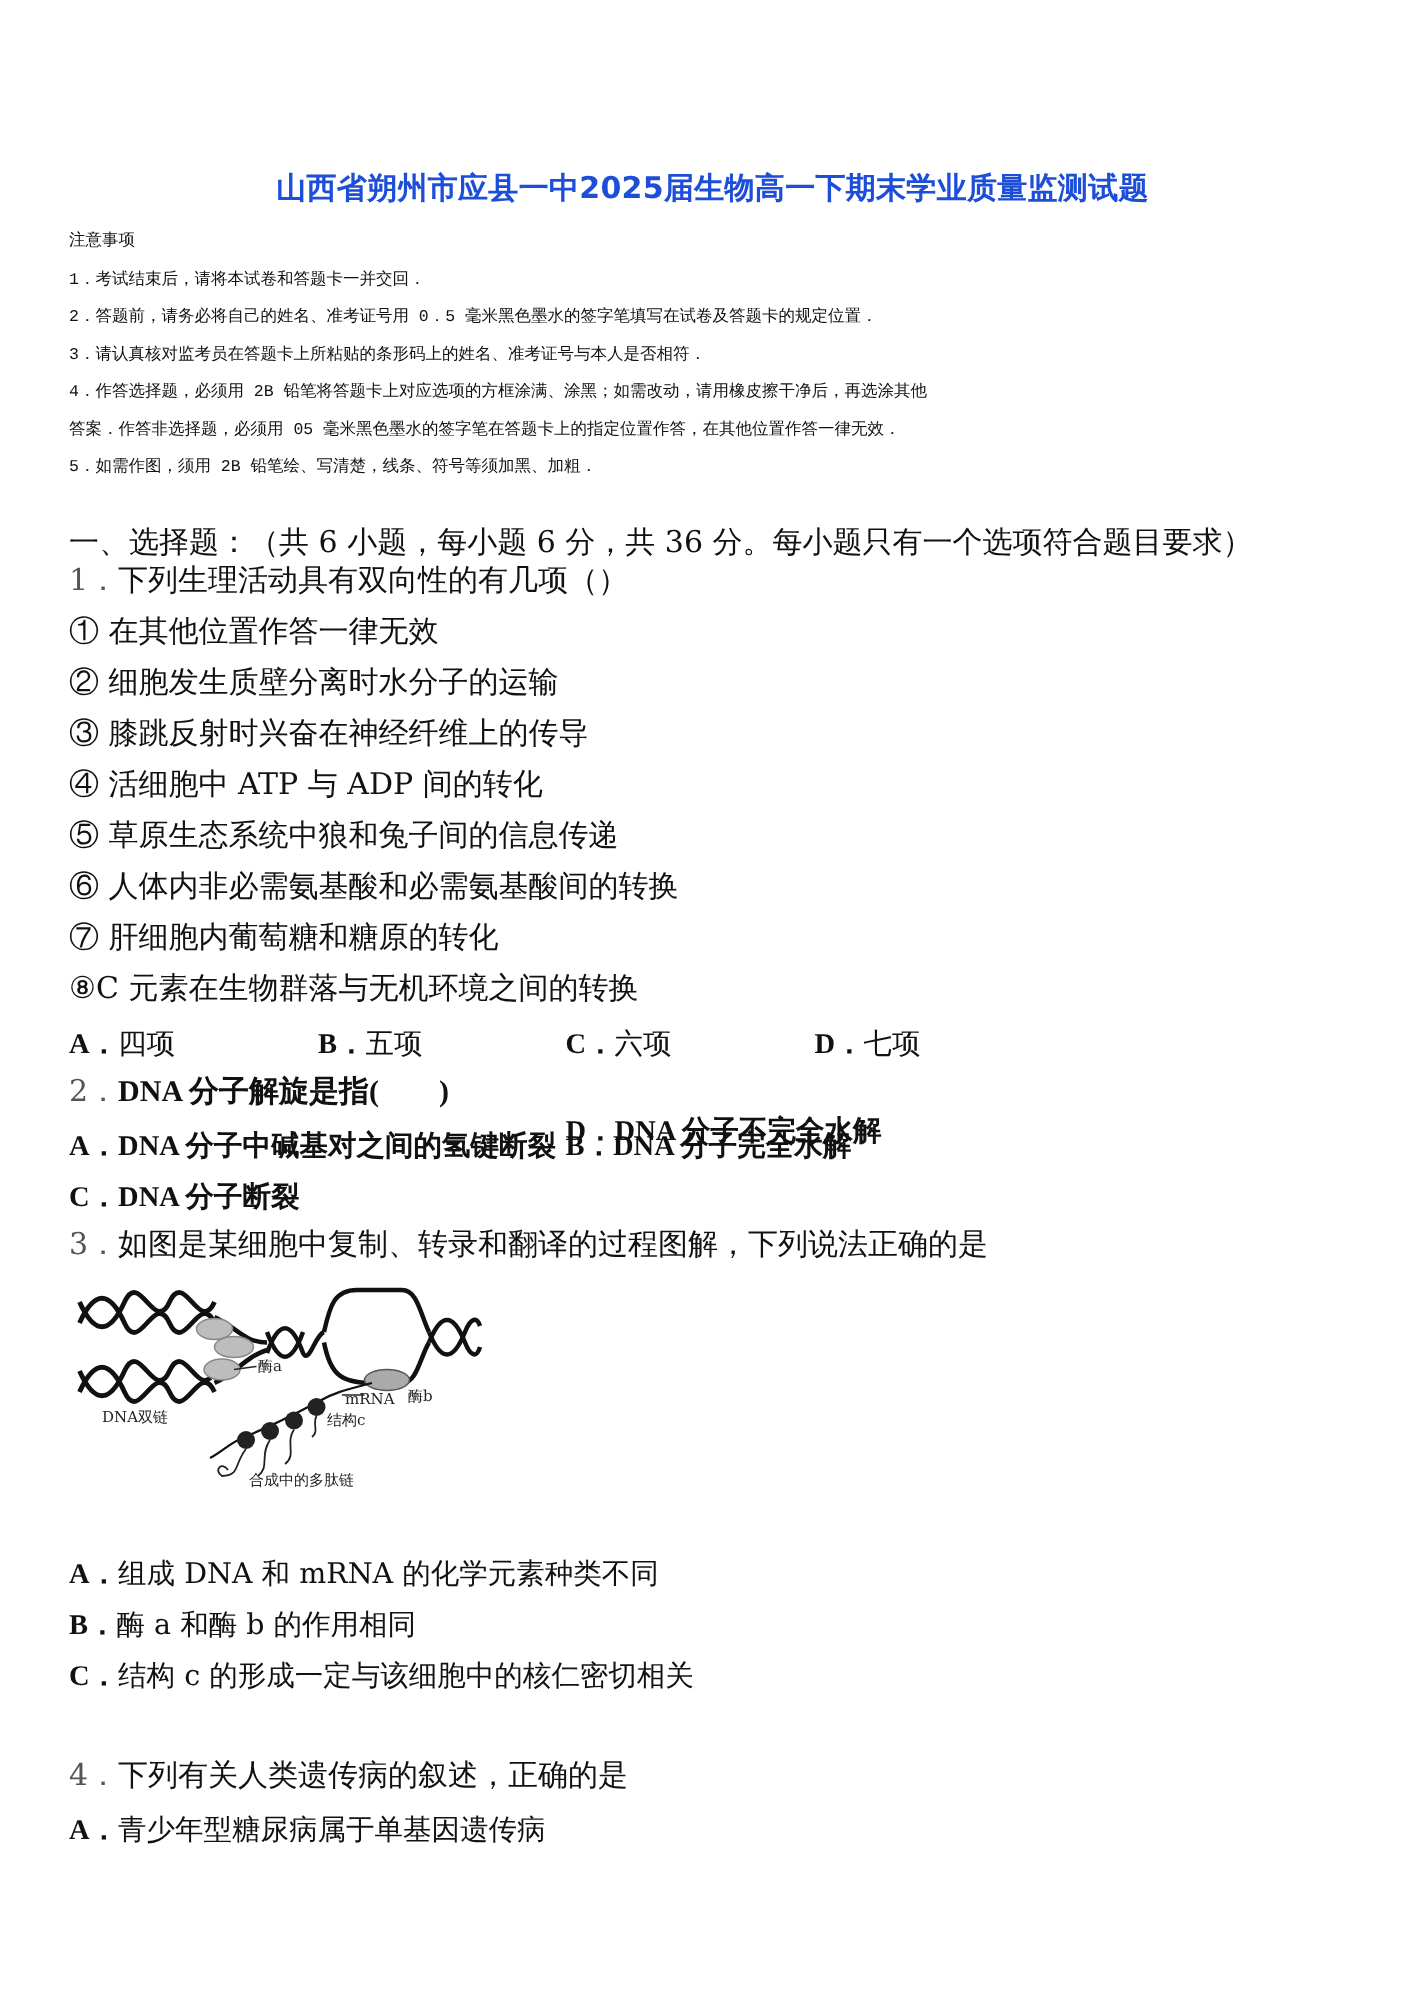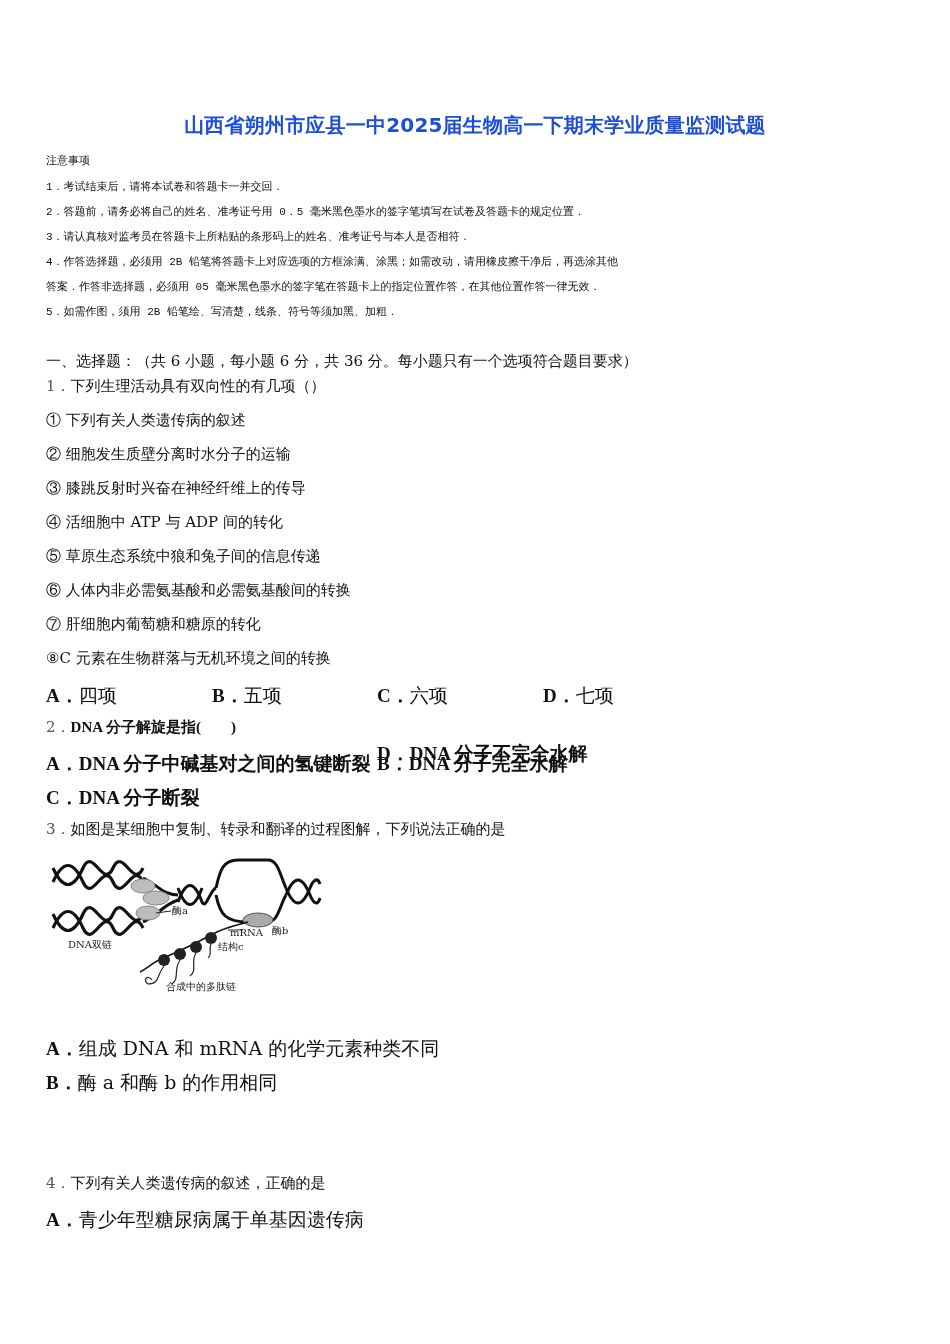--- a/index.html
+++ b/index.html
@@ -4,21 +4,21 @@
 <style>
   html, body { margin: 0; padding: 0; background: #ffffff; }
   body { width: 950px; height: 1344px; position: relative; overflow: hidden;
          font-family: "DejaVu Serif", "Liberation Serif", serif; color: #111; }
   .page { position: absolute; left: 0; top: 0; width: 950px; height: 1344px; background: #fff; }
   .title { position: absolute; left: 0; width: 950px; top: 112px; text-align: center;
            font-family: "DejaVu Sans", "Liberation Sans", sans-serif; font-weight: bold;
            font-size: 20px; letter-spacing: 0.2px; color: #1d4ed8; }
   .line { position: absolute; left: 46px; font-size: 14.5px; line-height: 20px; white-space: nowrap; color: #111; }
   .notice { font-family: Liberation Mono, monospace; font-size: 11px; }
-  .q { font-size: 15px; }
+  .q { font-size: 20px; }
   .num { color: #555; }
   .opt { position: absolute; font-size: 19px; white-space: nowrap; }
   .opt b { font-family: "Liberation Serif", serif; font-weight: bold; }
   .latin { font-family: "Liberation Serif", serif; font-weight: bold; }
   .diagram { position: absolute; left: 48px; top: 850px; width: 280px; height: 150px; }
   .diagram text { font-family: "DejaVu Serif", "Liberation Serif", serif; font-size: 10px; fill: #222; }
 </style>
 </head>
 <body>
 
@@ -32,21 +32,21 @@
   <div class="line notice" style="top:227px;">3．请认真核对监考员在答题卡上所粘贴的条形码上的姓名、准考证号与本人是否相符．</div>
   <div class="line notice" style="top:252px;">4．作答选择题，必须用 2B 铅笔将答题卡上对应选项的方框涂满、涂黑；如需改动，请用橡皮擦干净后，再选涂其他</div>
   <div class="line notice" style="top:277px;">答案．作答非选择题，必须用 05 毫米黑色墨水的签字笔在答题卡上的指定位置作答，在其他位置作答一律无效．</div>
   <div class="line notice" style="top:302px;">5．如需作图，须用 2B 铅笔绘、写清楚，线条、符号等须加黑、加粗．</div>
 
   <div class="line q" style="top:351px;">一、选择题：（共 6 小题，每小题 6 分，共 36 分。每小题只有一个选项符合题目要求）</div>
 
   <div class="line q" style="top:376px;">
     <span class="num">1．</span><span>下列生理活动具有双向性的有几项（）</span>
   </div>
-  <div class="line q" style="top:410px;">① 下列有关人类遗传病的叙述</div>
+  <div class="line q" style="top:410px;">① 在其他位置作答一律无效</div>
   <div class="line q" style="top:444px;">② 细胞发生质壁分离时水分子的运输</div>
   <div class="line q" style="top:478px;">③ 膝跳反射时兴奋在神经纤维上的传导</div>
   <div class="line q" style="top:512px;">④ 活细胞中 ATP 与 ADP 间的转化</div>
   <div class="line q" style="top:546px;">⑤ 草原生态系统中狼和兔子间的信息传递</div>
   <div class="line q" style="top:580px;">⑥ 人体内非必需氨基酸和必需氨基酸间的转换</div>
   <div class="line q" style="top:614px;">⑦ 肝细胞内葡萄糖和糖原的转化</div>
   <div class="line q" style="top:648px;">⑧C 元素在生物群落与无机环境之间的转换</div>
 
   <div class="opt" style="left:46px; top:683px;"><b>A．</b><span>四项</span></div>
   <div class="opt" style="left:212px; top:683px;"><b>B．</b><span>五项</span></div>
@@ -125,19 +125,20 @@
     <text x="124" y="64">酶a</text>
     <text x="20" y="98">DNA双链</text>
     <text x="182" y="86">mRNA</text>
     <text x="224" y="84">酶b</text>
     <text x="170" y="100">结构c</text>
     <text x="118" y="140">合成中的多肽链</text>
   </svg>
 
   <div class="opt" style="left:46px; top:1036px;"><b>A．</b><span>组成 DNA 和 mRNA 的化学元素种类不同</span></div>
   <div class="opt" style="left:46px; top:1070px;"><b>B．</b><span>酶 a 和酶 b 的作用相同</span></div>
+  <div class="opt" style="left:46px; top:1104px;"><b>C．</b><span>结构 c 的形成一定与该细胞中的核仁密切相关</span></div>
 
   <div class="line q" style="top:1173px;">
     <span class="num">4．</span><span>下列有关人类遗传病的叙述，正确的是</span>
   </div>
   <div class="opt" style="left:46px; top:1207px;"><b>A．</b><span>青少年型糖尿病属于单基因遗传病</span></div>
 
 </div>
 
 </body></html>

